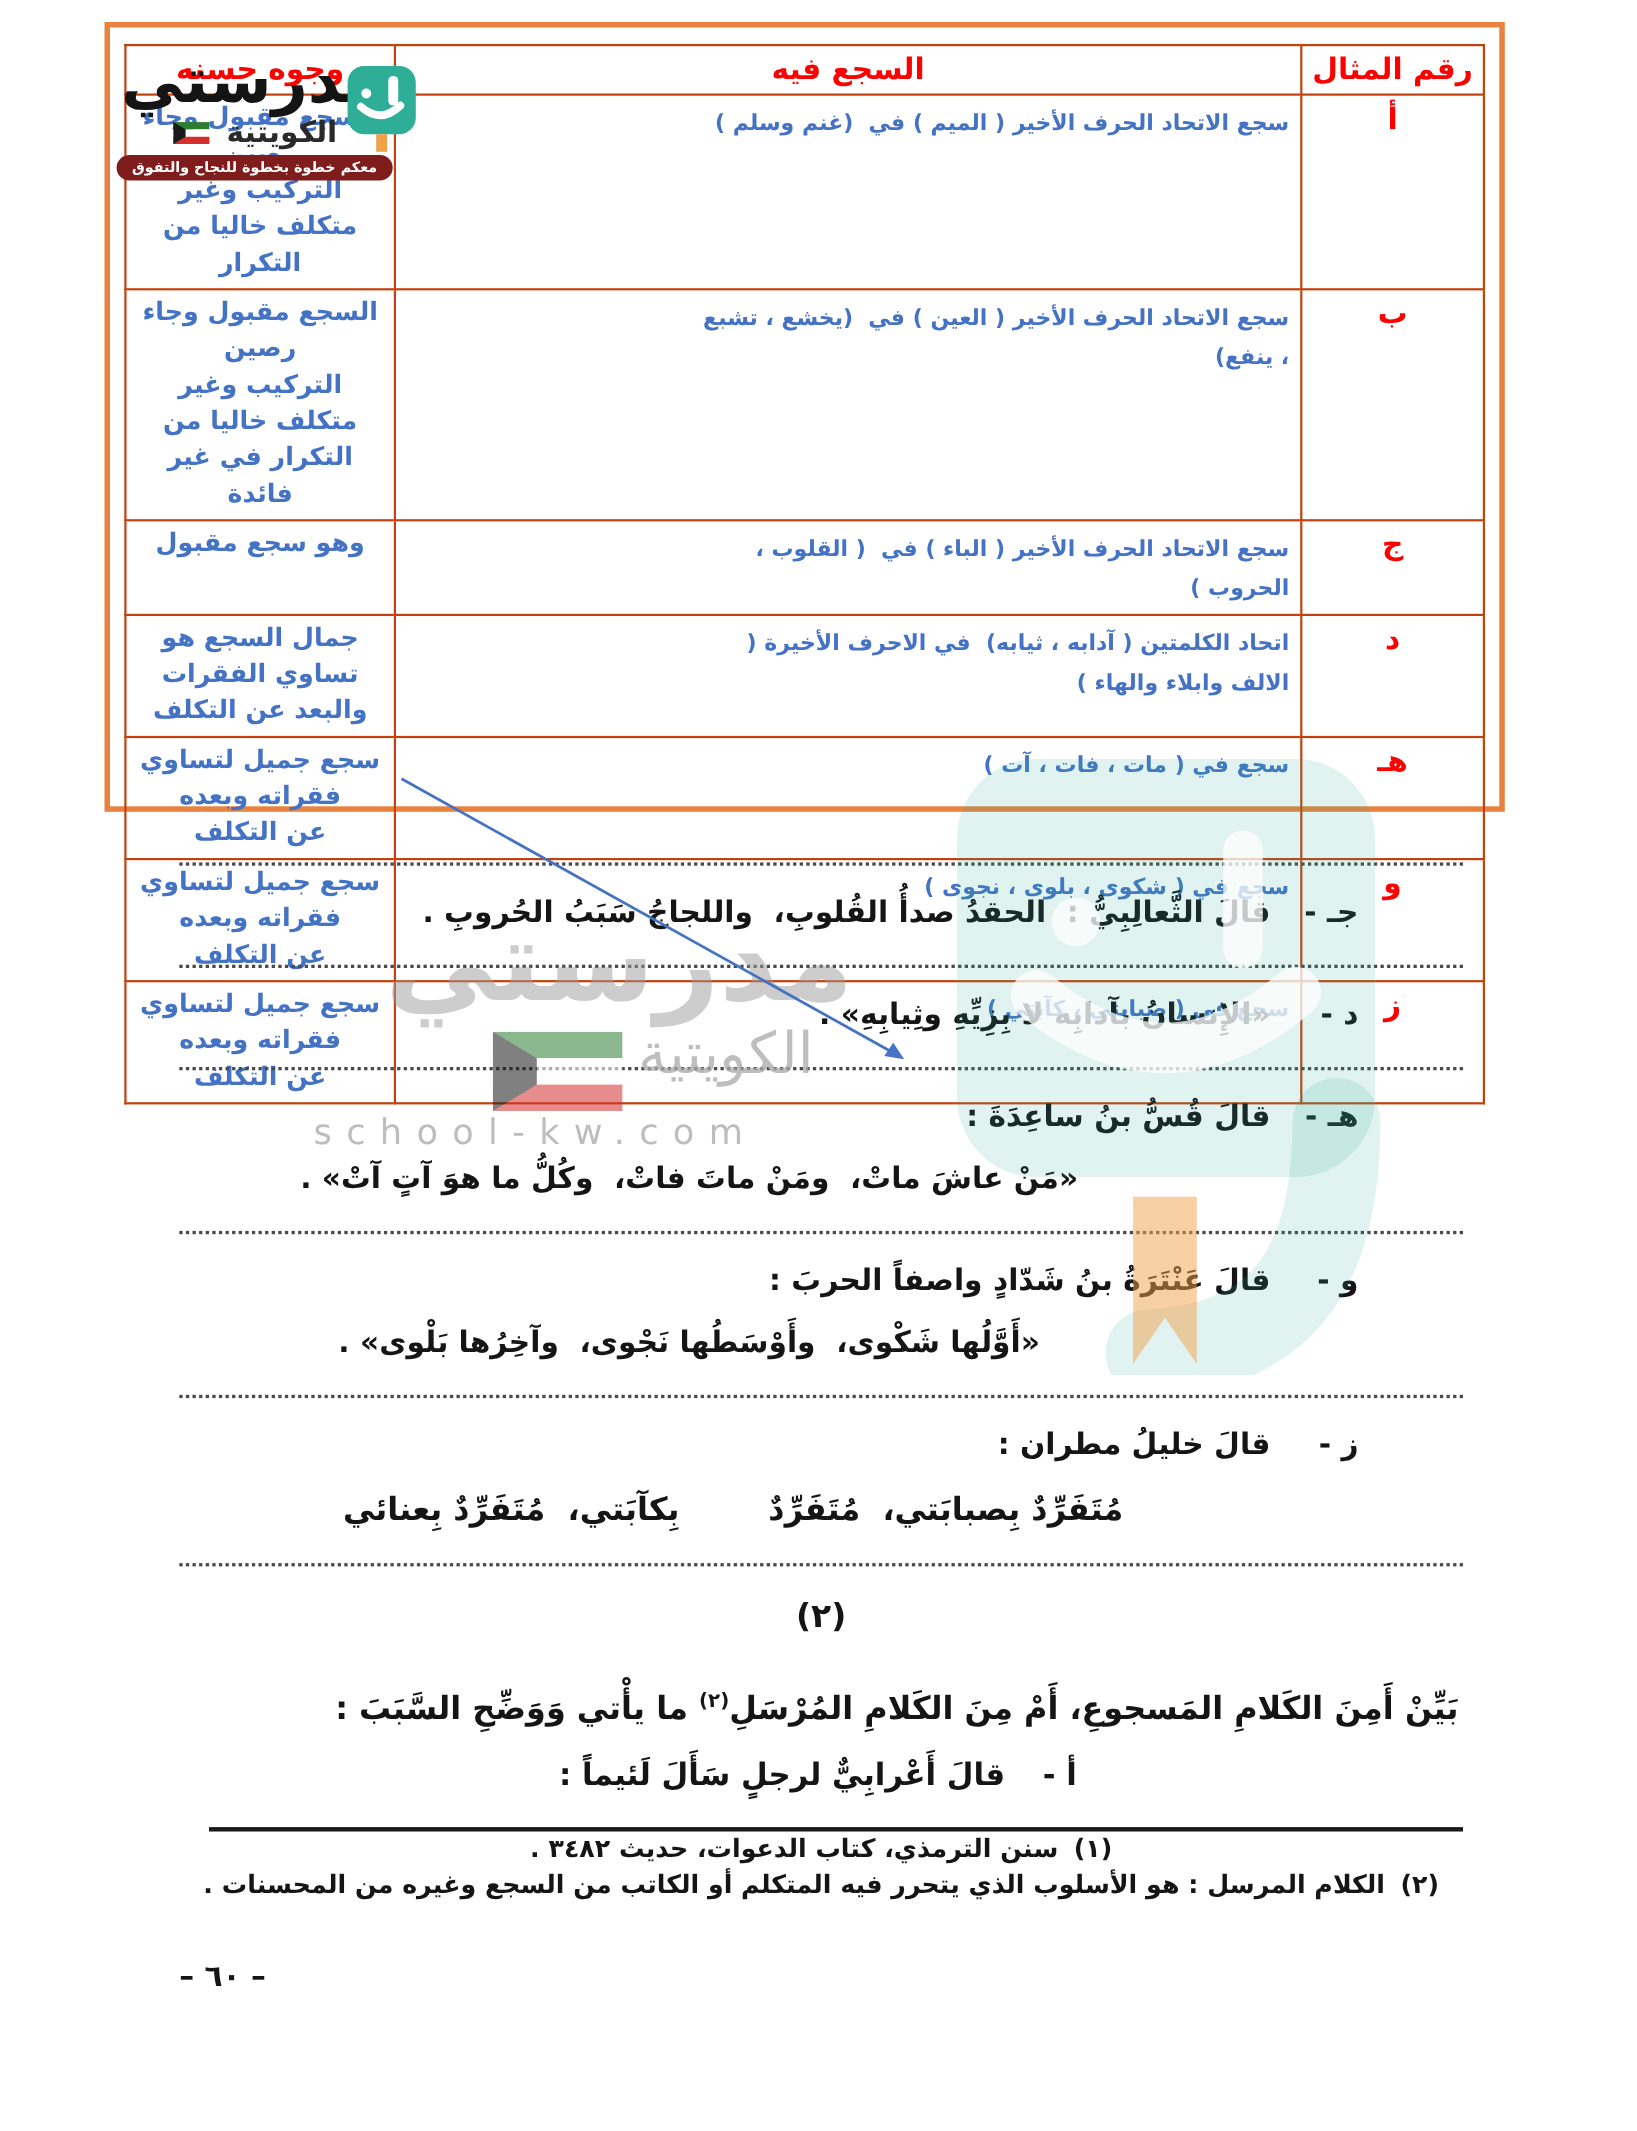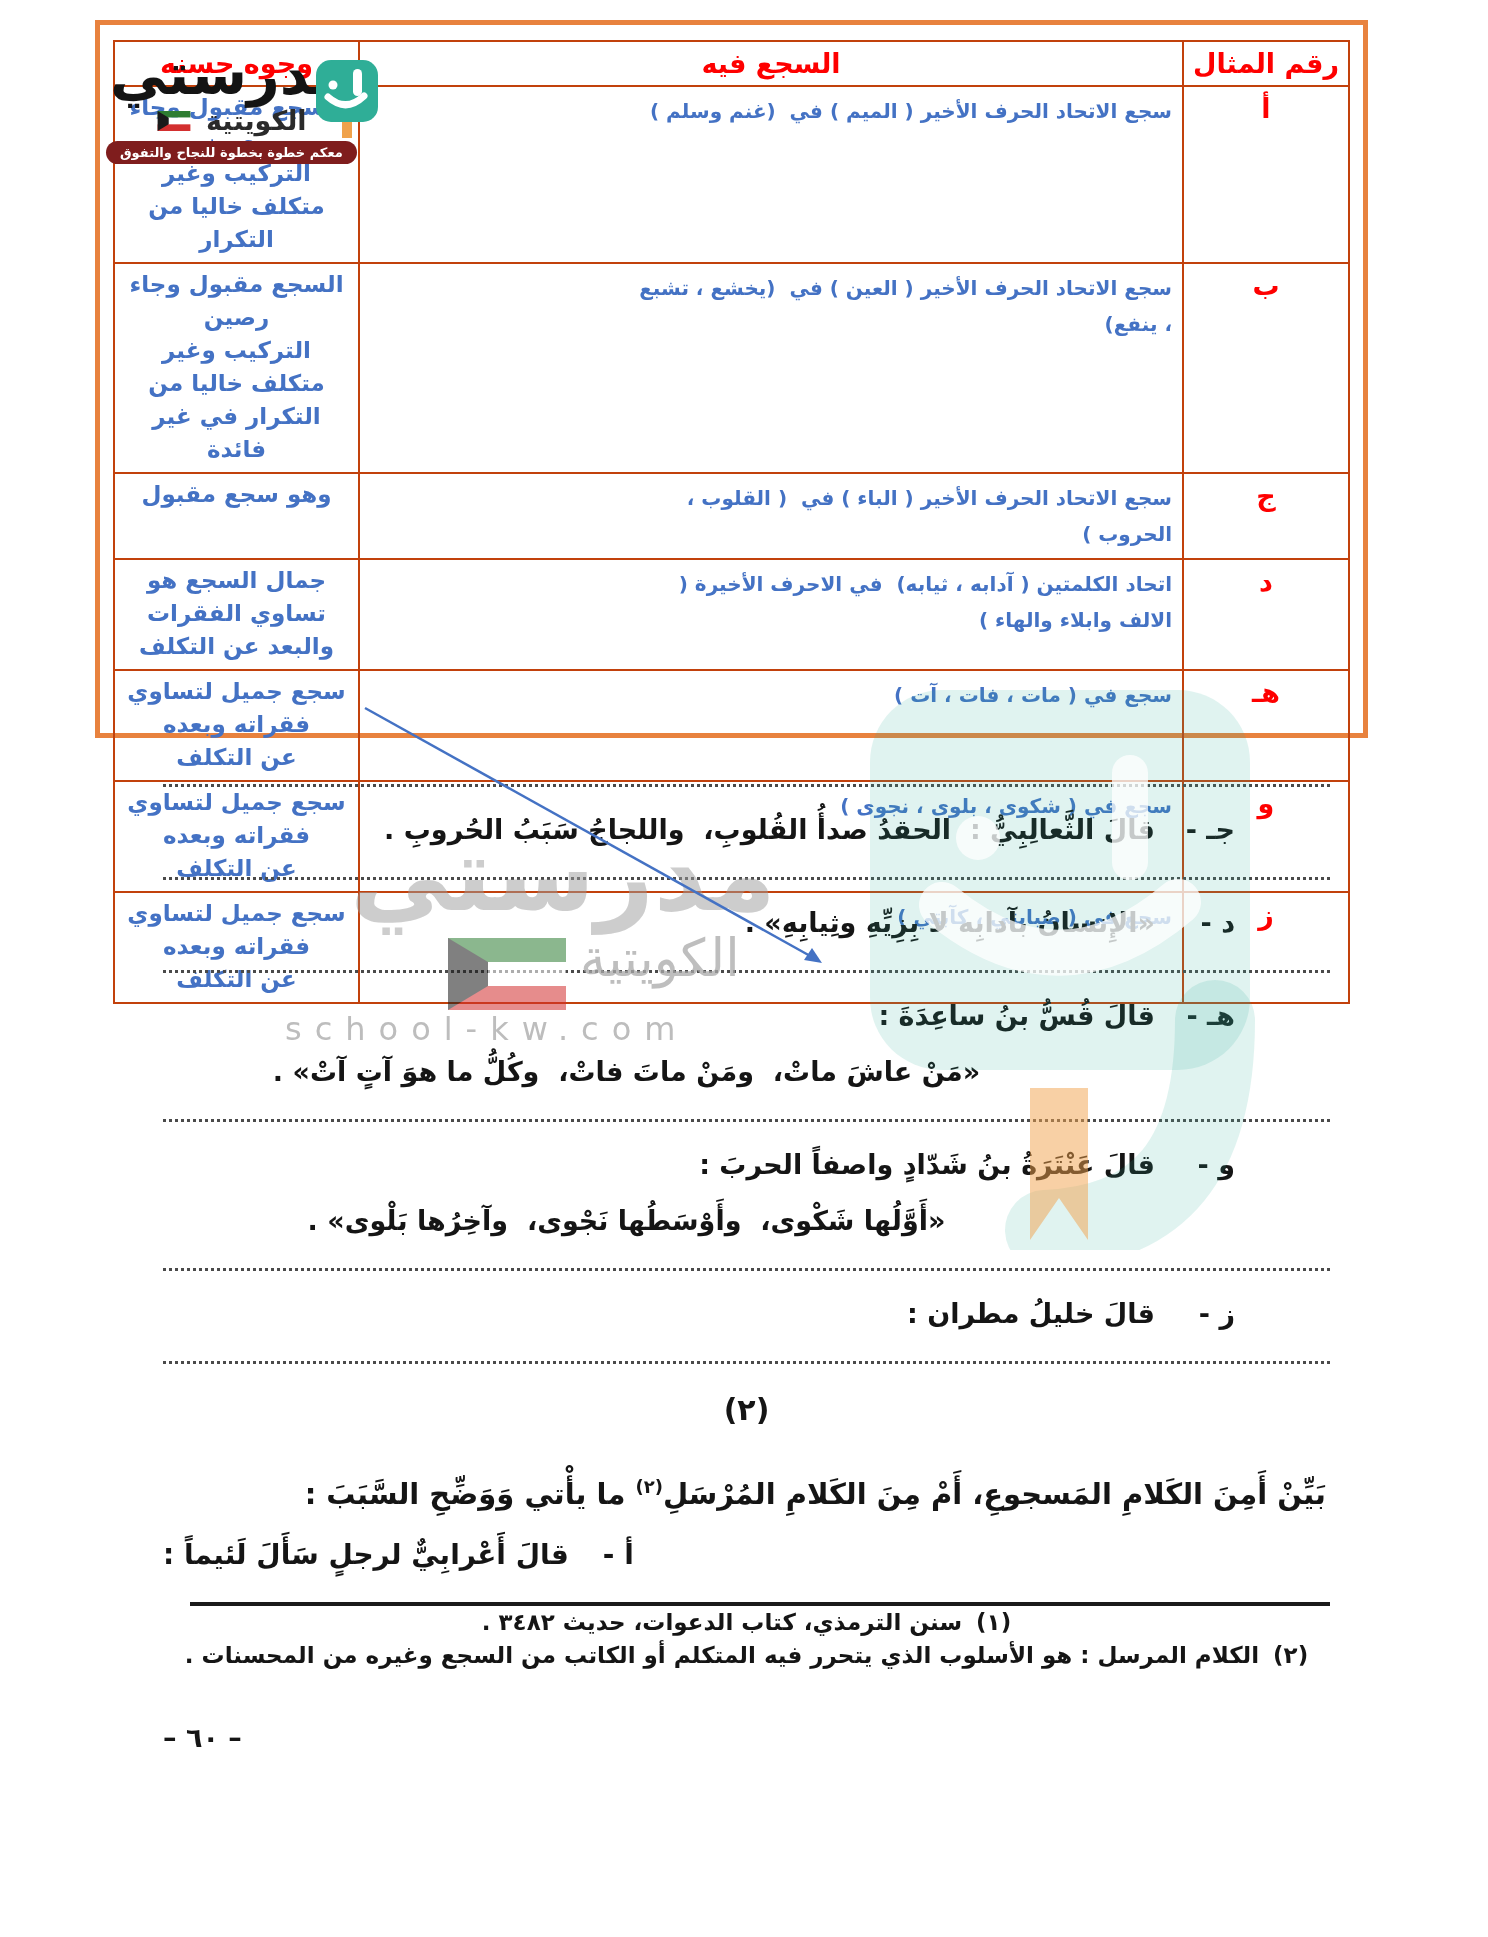--- a/index.html
+++ b/index.html
@@ -56,21 +56,21 @@
   .content{position:absolute;left:163px;top:760px;width:1167px;z-index:2;color:#151515;}
   .sep{height:0;border-top:3px dotted #4a4a4a;margin-top:24px;}
   .ex{margin-top:20px;position:relative;font-size:27px;font-weight:600;}
   .ex-label{position:absolute;right:95px;top:0;line-height:46px;white-space:nowrap;}
   .ex-line{min-height:46px;line-height:46px;padding-right:175px;text-align:right;white-space:pre-wrap;}
   .ex-line.cont{padding-right:240px;margin-top:10px;text-align:center;}
   .ex-line.verse{padding-right:160px;font-size:29px;letter-spacing:2px;line-height:50px;}
   .marker2{margin-top:28px;text-align:center;font-size:30px;font-weight:bold;}
   .prompt{margin-top:36px;font-size:29px;font-weight:bold;text-align:right;line-height:48px;padding-right:4px;}
   .prompt sup{font-size:18px;}
-  .item-a{margin-top:14px;font-size:28px;font-weight:600;text-align:left;padding-right:6px;line-height:46px;}
+  .item-a{margin-top:14px;font-size:28px;font-weight:600;text-align:center;padding-right:6px;line-height:46px;}
   .item-a .item-label{margin-left:34px;}
   .fn-sep{margin-top:24px;border-top:4px solid #1a1a1a;width:1140px;}
   .fn{font-size:23px;font-weight:600;text-align:center;line-height:33px;}
   .fn .fn-num{margin-left:14px;}
   .page-num{margin-top:50px;text-align:left;font-size:27px;font-weight:bold;}
 </style>
 </head>
 <body>
 
 <div class="page">
@@ -207,20 +207,21 @@
         <div class="sep"></div>
         <div class="ex">
     <span class="ex-label">و -</span>
   <div class="ex-line">قالَ عَنْتَرَةُ بنُ شَدّادٍ واصفاً الحربَ :</div>
           <div class="ex-line cont">«أَوَّلُها شَكْوى،  وأَوْسَطُها نَجْوى،  وآخِرُها بَلْوى» .</div>
         </div>
         <div class="sep"></div>
         <div class="ex">
     <span class="ex-label">ز -</span>
   <div class="ex-line">قالَ خليلُ مطران :</div>
+          <div class="ex-line cont verse">مُتَفَرِّدٌ بِصبابَتي،  مُتَفَرِّدٌ        بِكآبَتي،  مُتَفَرِّدٌ بِعنائي</div>
         </div>
         <div class="sep"></div>
       </div>
 
     <div class="marker2">(٢)</div>
 
     <div class="prompt">
       <span>بَيِّنْ أَمِنَ الكَلامِ المَسجوعِ،  أَمْ مِنَ الكَلامِ المُرْسَلِ</span><sup>(٢)</sup><span> ما يأْتي وَوَضِّحِ السَّبَبَ :</span>
     </div>
 

